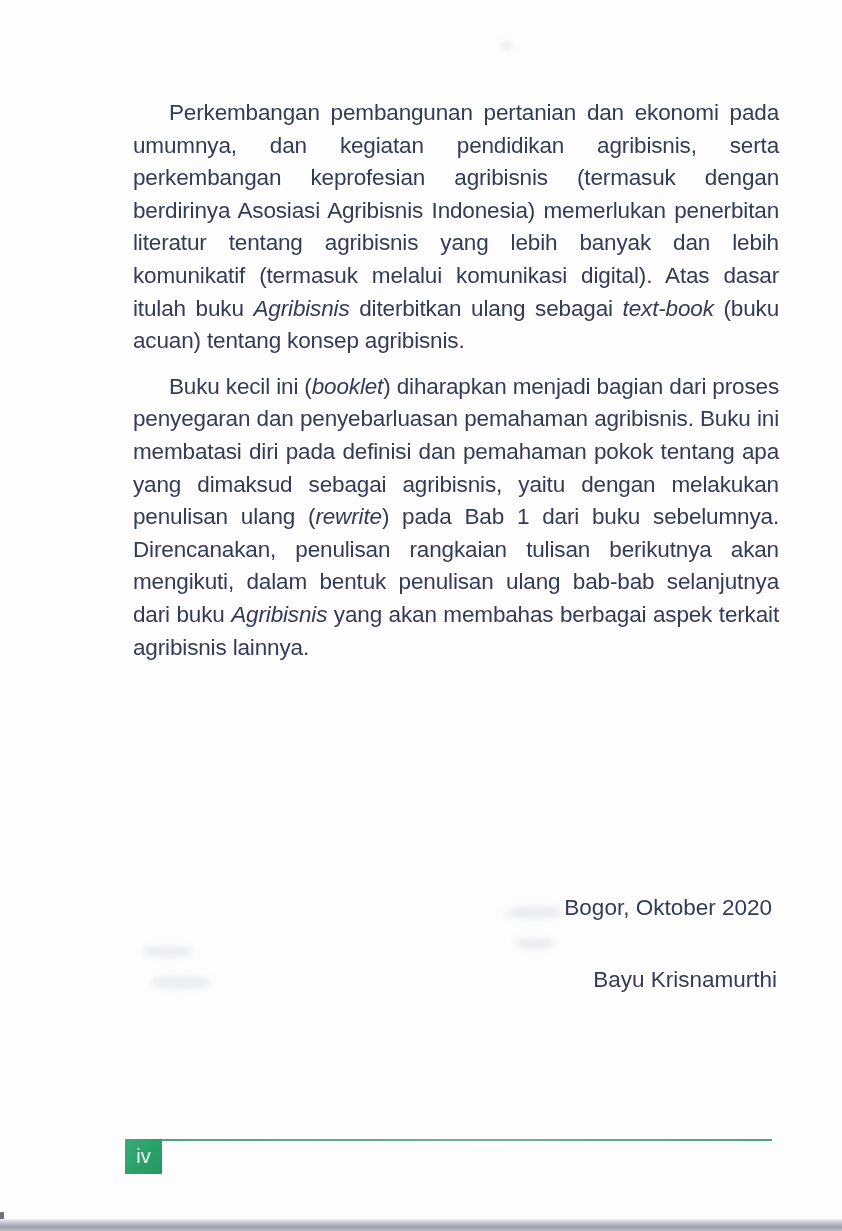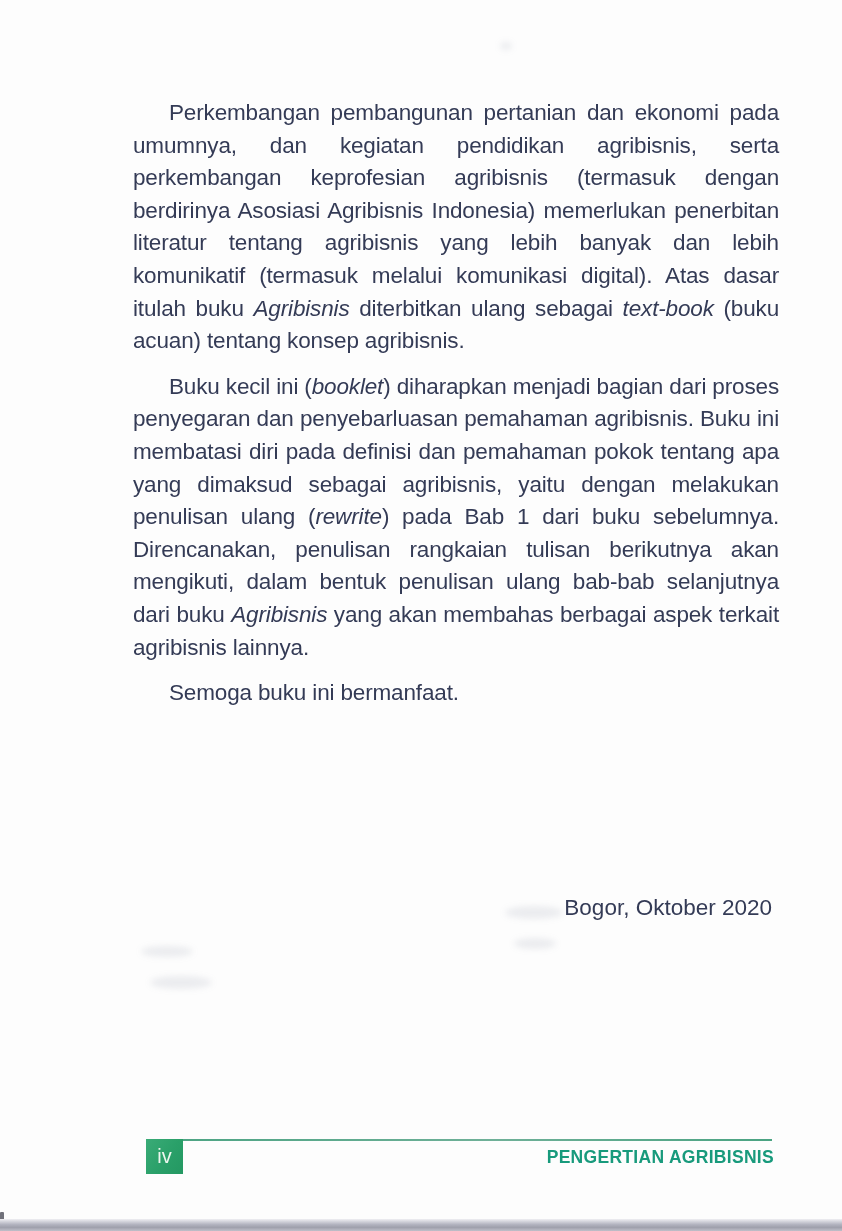--- a/index.html
+++ b/index.html
@@ -48,21 +48,21 @@
   .footer-rule {
     position: absolute;
     left: 150px;
     top: 1139px;
     width: 622px;
     height: 2px;
     background: linear-gradient(90deg, #4aa382, #6fb098 55%, #4aa382);
   }
   .page-badge {
     position: absolute;
-    left: 146px;
+    left: 125px;
     top: 1139px;
     width: 37px;
     height: 35px;
     background: linear-gradient(125deg, #3aab77 0%, #2aa069 55%, #249862 100%);
     color: #eef6ef;
     font-size: 20px;
     line-height: 35px;
     text-align: center;
   }
   .running-title {
@@ -107,33 +107,32 @@
   .smudge.s5 { left: 500px; top: 42px;  width: 12px; height: 8px; }
 </style>
 </head>
 <body>
 
 <div class="page">
 
   <div class="content">
     <p><span>Perkembangan pembangunan pertanian dan ekonomi pada umumnya, dan kegiatan pendidikan agribisnis, serta perkembangan keprofesian agribisnis (termasuk dengan berdirinya Asosiasi Agribisnis Indonesia) memerlukan penerbitan literatur tentang agribisnis yang lebih banyak dan lebih komunikatif (termasuk melalui komunikasi digital). Atas dasar itulah buku </span><i>Agribisnis</i><span> diterbitkan ulang sebagai </span><i>text-book</i><span> (buku acuan) tentang konsep agribisnis.</span></p>
     <p><span>Buku kecil ini (</span><i>booklet</i><span>) diharapkan menjadi bagian dari proses penyegaran dan penyebarluasan pemahaman agribisnis. Buku ini membatasi diri pada definisi dan pemahaman pokok tentang apa yang dimaksud sebagai agribisnis, yaitu dengan melakukan penulisan ulang (</span><i>rewrite</i><span>) pada Bab 1 dari buku sebelumnya. Direncanakan, penulisan rangkaian tulisan berikutnya akan mengikuti, dalam bentuk penulisan ulang bab-bab selanjutnya dari buku </span><i>Agribisnis</i><span> yang akan membahas berbagai aspek terkait agribisnis lainnya.</span></p>
-    <p><span>Semoga buku ini bermanfaat.</span></p>
   </div>
 
   <div class="sig-line sig-date">Bogor, Oktober 2020</div>
 
+  <div class="sig-line sig-name">Bayu Krisnamurthi</div>
 
   <div class="footer-rule"></div>
 
   <div class="page-badge">
     <span>iv</span>
   </div>
 
-  <div class="running-title">PENGERTIAN AGRIBISNIS</div>
 
   <div class="smudge s1"></div>
   <div class="smudge s2"></div>
   <div class="smudge s3"></div>
   <div class="smudge s4"></div>
   <div class="smudge s5"></div>
 
   <div class="corner-tick"></div>
   <div class="bottom-strip"></div>
 

